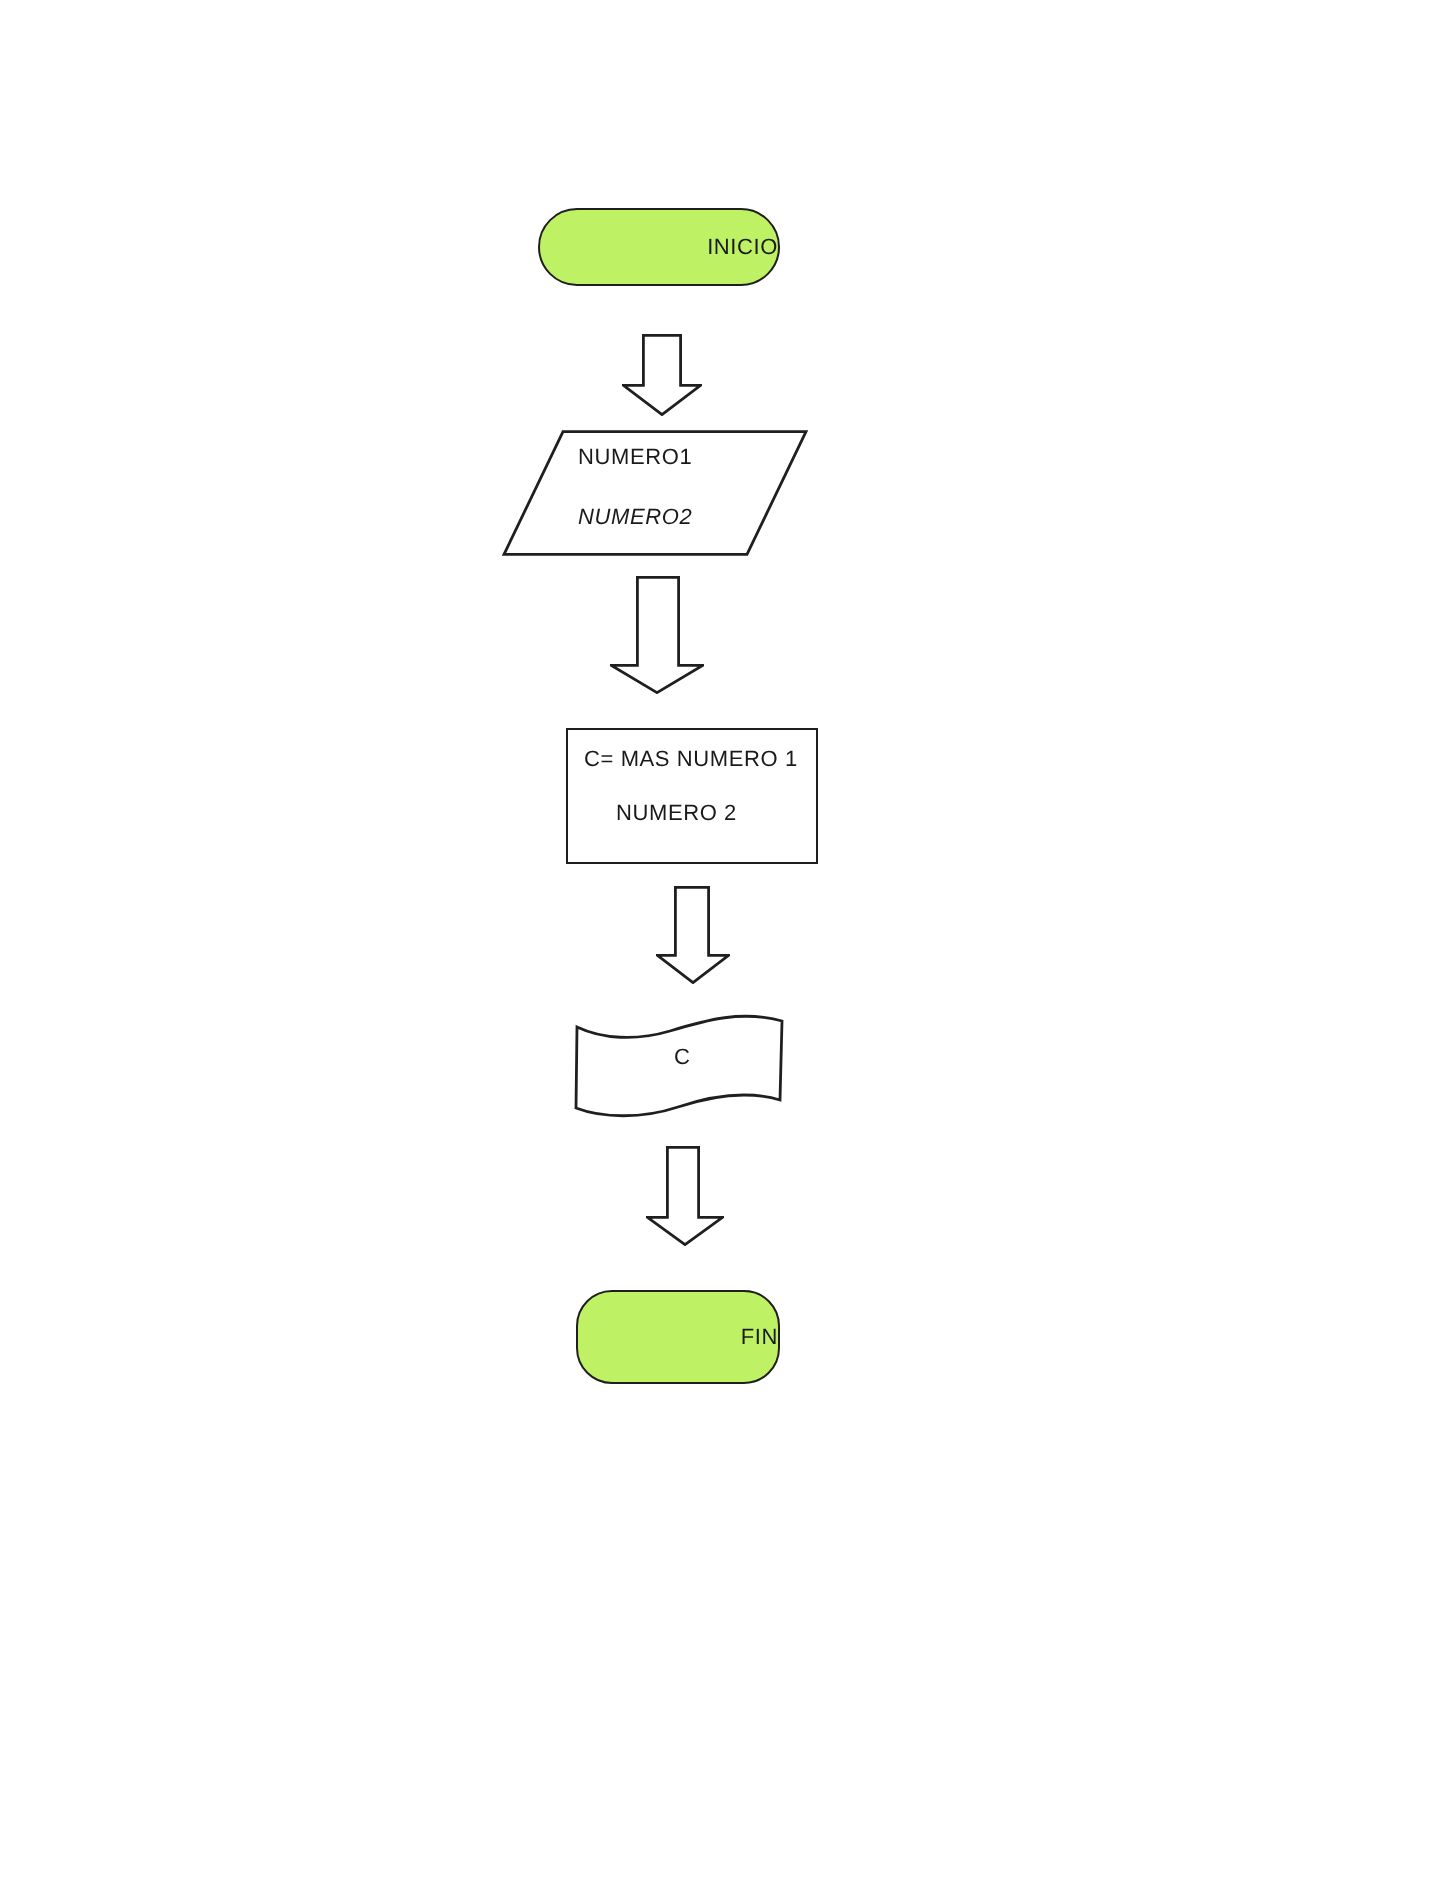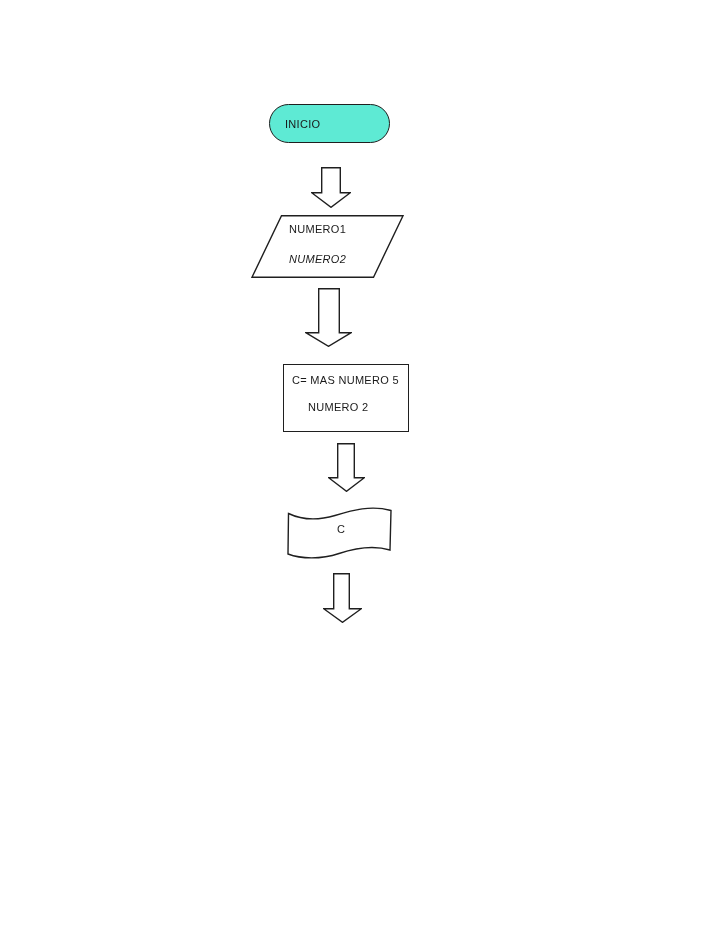--- a/index.html
+++ b/index.html
@@ -17,23 +17,24 @@
     overflow: hidden;
   }
   .node {
     position: absolute;
     box-sizing: border-box;
     font-size: 11px;
     letter-spacing: 0.3px;
   }
   .terminator {
     border: 1.4px solid #1f1f1f;
-    background: #5eead4;
+    background: #bef264;
     display: flex;
     align-items: center;
+    justify-content: flex-end;
   }
   .terminator .lbl {
     display: inline-block;
   }
   .rect-node {
     border: 1.4px solid #1f1f1f;
     background: #ffffff;
   }
   .shape-svg {
     position: absolute;
@@ -77,21 +78,21 @@
     </svg>
     <div class="overlay-label" style="left:38px; top:8px;">NUMERO1</div>
     <div class="overlay-label" style="left:38px; top:38px;font-style:italic;">NUMERO2</div>
   </div>
 
   <svg class="arrow" style="left:305px; top:288px;" width="47" height="59" viewBox="0 0 47 59">
     <polygon points="13.7,0.7 34.3,0.7 34.3,44.7 46.3,44.7 23.5,58.3 0.7,44.7 13.7,44.7"></polygon>
   </svg>
 
   <div class="node rect-node" style="left:283px; top:364px; width:126px; height:68px;">
-    <div class="overlay-label" style="left:8px; top:9px;">C= MAS NUMERO 5</div>
+    <div class="overlay-label" style="left:8px; top:9px;">C= MAS NUMERO 1</div>
     <div class="overlay-label" style="left:12px; top:36px;margin-left:12px;">NUMERO 2</div>
   </div>
 
   <svg class="arrow" style="left:328px; top:443px;" width="37" height="49" viewBox="0 0 37 49">
     <polygon points="9.7,0.7 26.3,0.7 26.3,34.7 36.3,34.7 18.5,48.3 0.7,34.7 9.7,34.7"></polygon>
   </svg>
 
   <div class="node" style="left:287px; top:504px; width:106px; height:58px;">
     <svg class="shape-svg" width="106" height="58" viewBox="0 0 106 58">
       <path d="M 1.5,9.5
@@ -102,14 +103,17 @@
                C 34,55.5 14,55 1,50
                Z"></path>
     </svg>
     <div class="overlay-label" style="left:50px; top:19px;">C</div>
   </div>
 
   <svg class="arrow" style="left:323px; top:573px;" width="39" height="50" viewBox="0 0 39 50">
     <polygon points="10.7,0.7 26.3,0.7 26.3,35.7 38.3,35.7 19.5,49.3 0.7,35.7 10.7,35.7"></polygon>
   </svg>
 
+  <div class="node terminator" style="left:288px; top:645px; width:102px; height:47px; border-radius:18px;">
+    <span class="lbl" style="padding-left:14px;">FIN</span>
+  </div>
 
 </div>
 
 </body></html>

